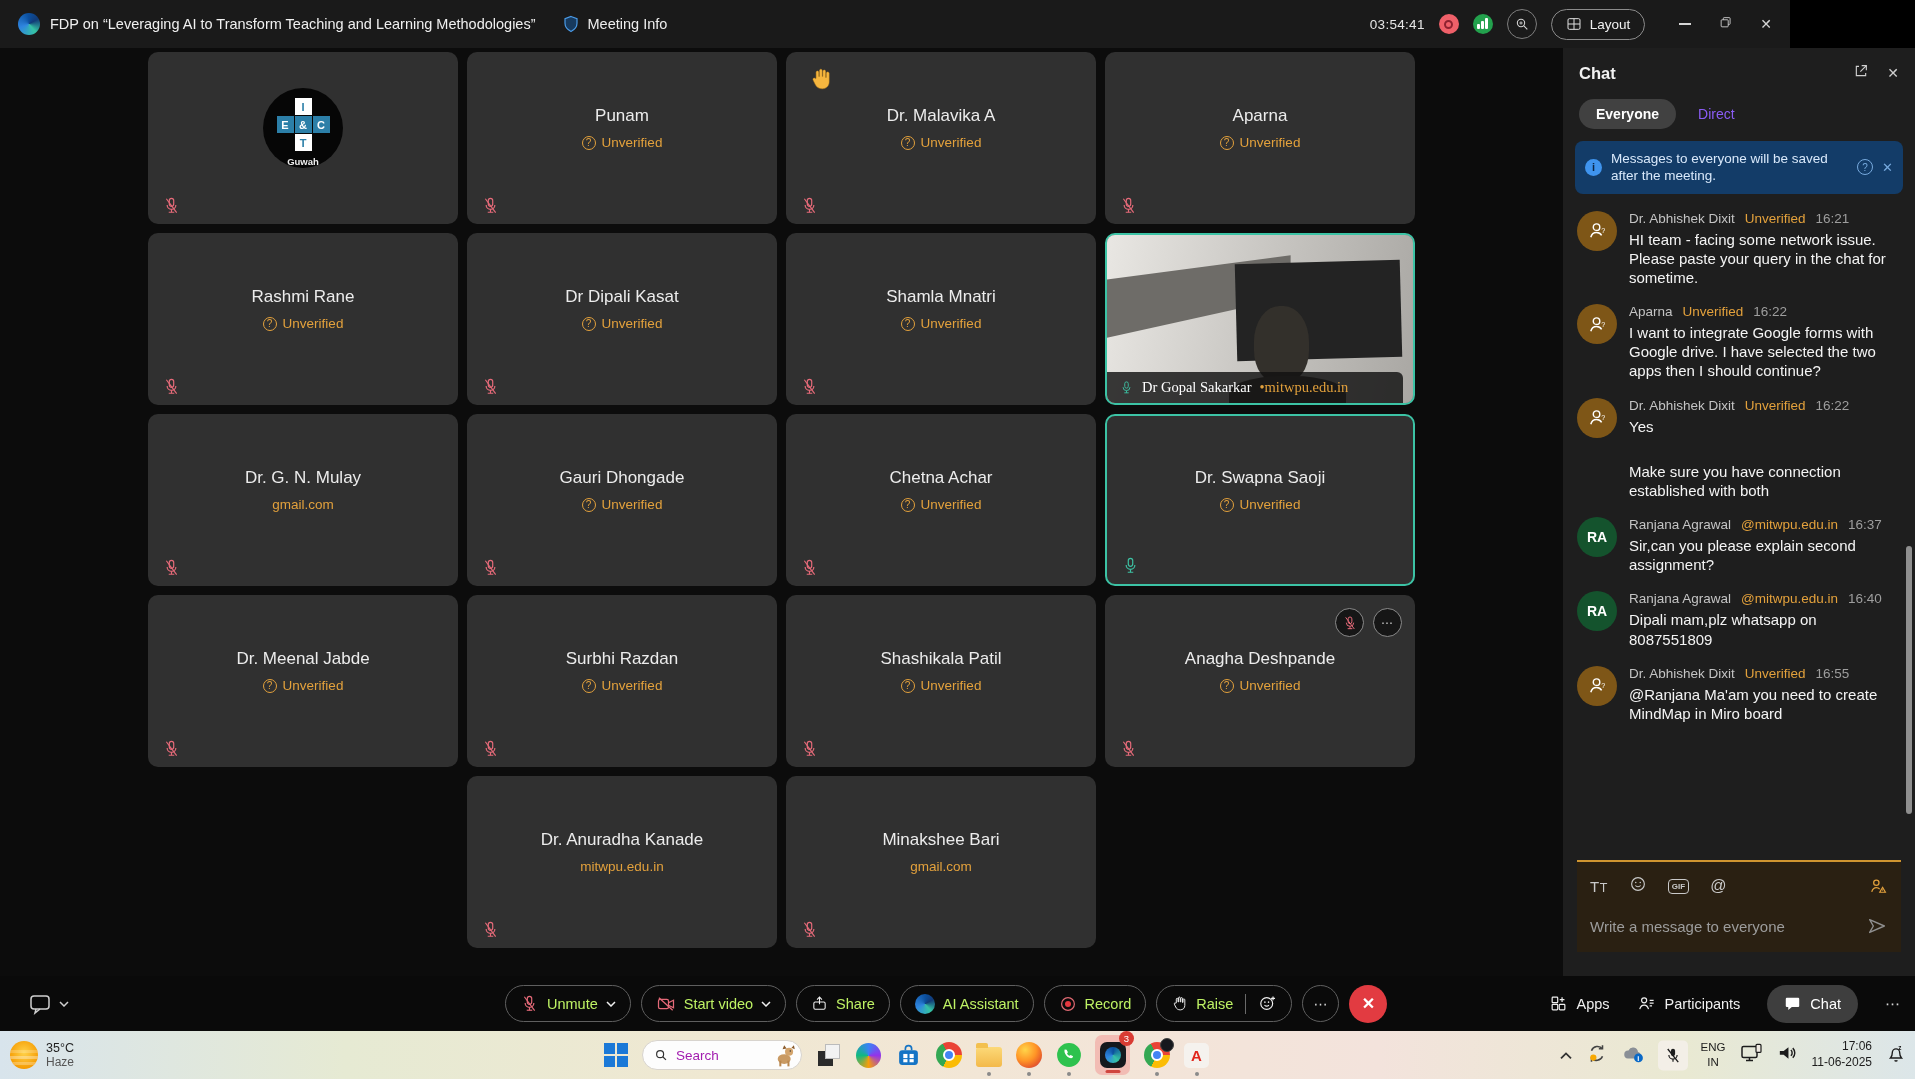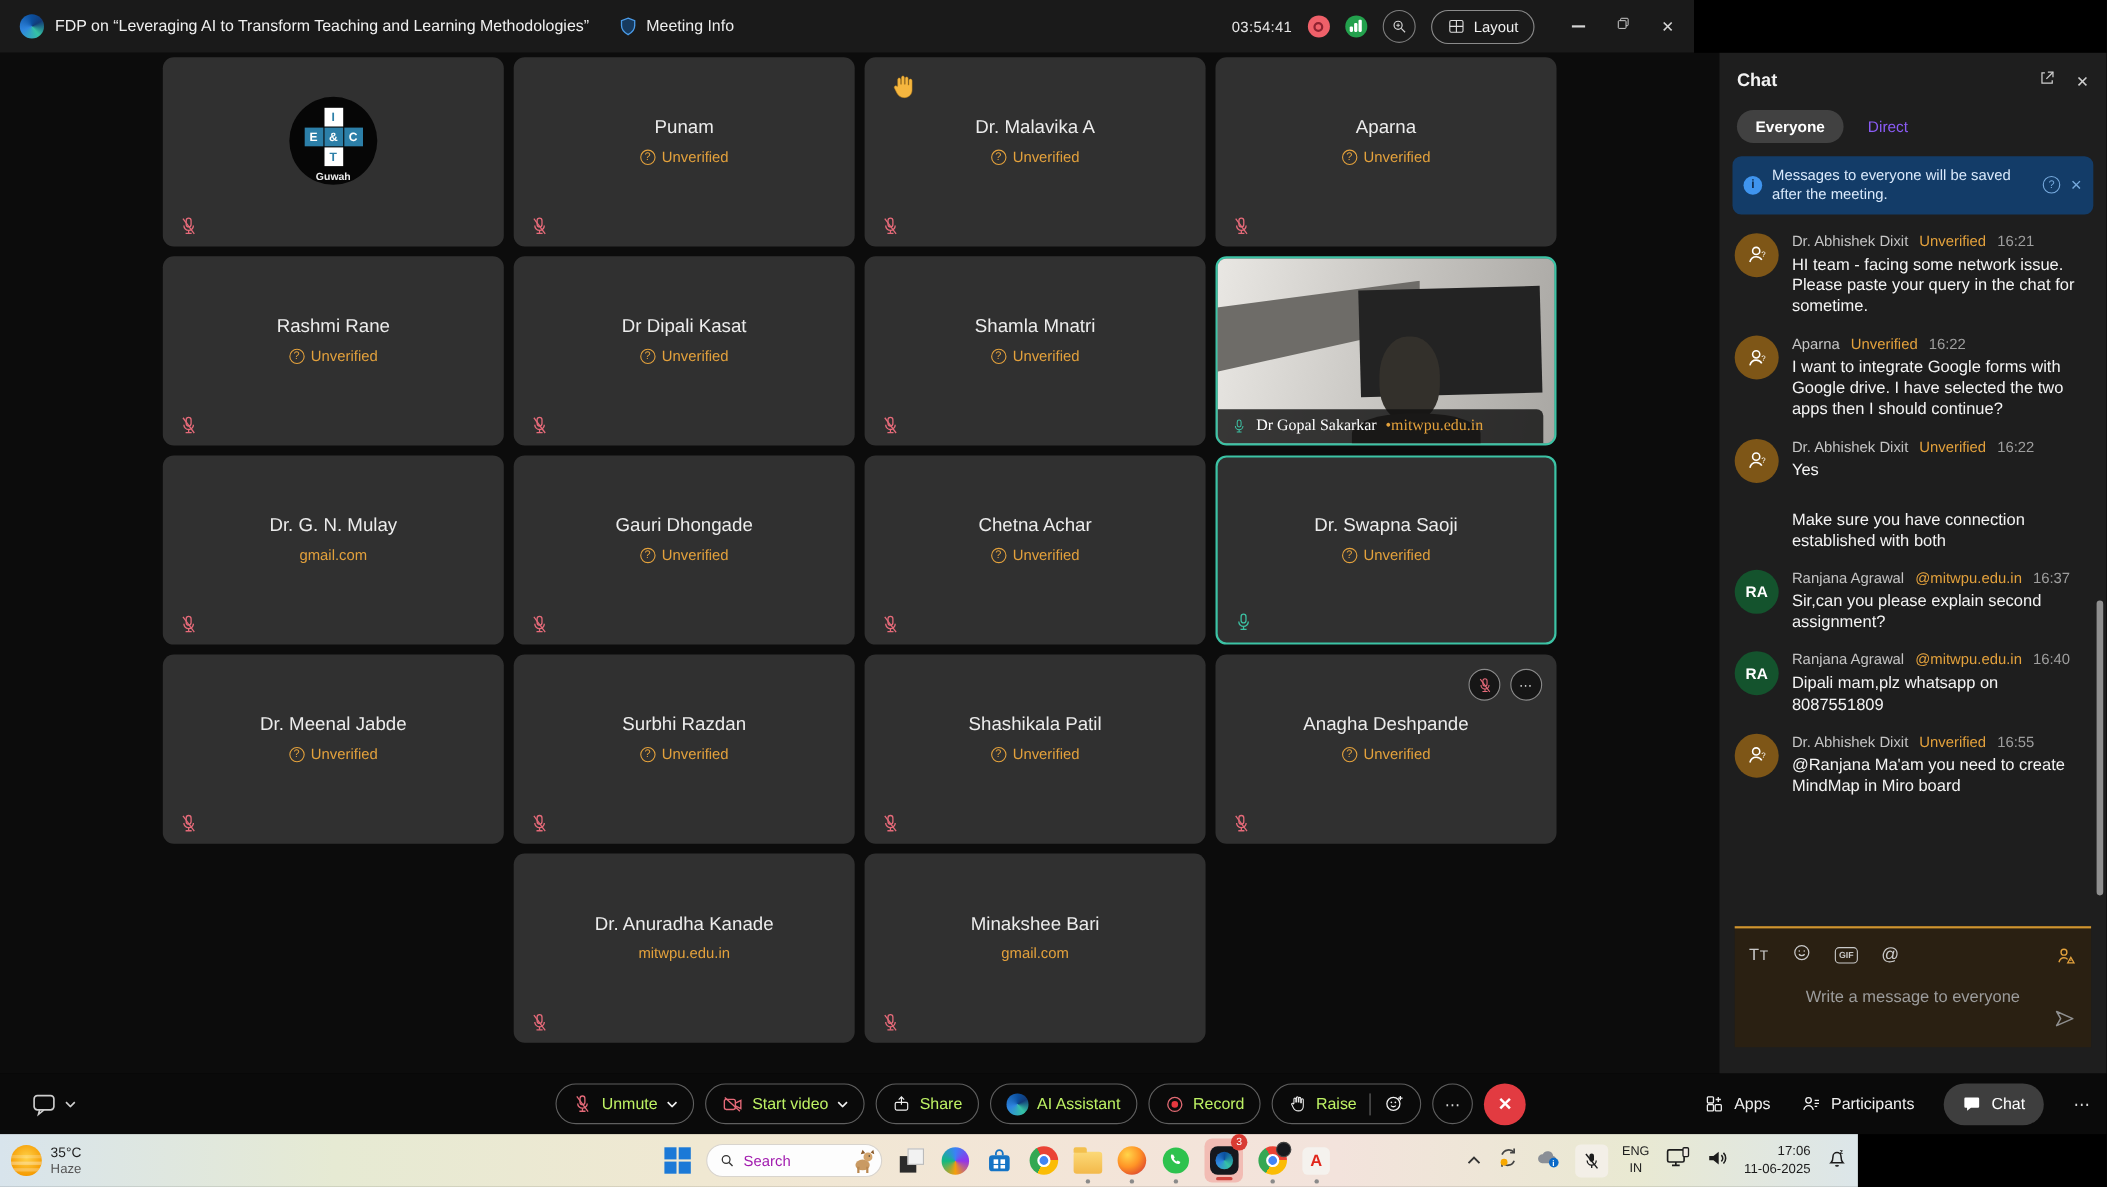--- a/index.html
+++ b/index.html
@@ -1,19 +1,19 @@
 <!DOCTYPE html>
 <html><head>
 <meta charset="utf-8">
 <style>
   * { margin:0; padding:0; box-sizing:border-box; }
   html,body { width:1915px; height:1079px; overflow:hidden; background:#000; font-family:"Liberation Sans", sans-serif; }
 
   
-  .titlebar { position:absolute; top:0; left:0; width:1540px; height:48px; background:#1a1a1a; display:flex; align-items:center; padding:0 18px; color:#ededed; }
+  .titlebar { position:absolute; top:0; left:0; width:1790px; height:48px; background:#1a1a1a; display:flex; align-items:center; padding:0 18px; color:#ededed; }
   .wx-logo { width:22px; height:22px; border-radius:50%; background:conic-gradient(from 140deg,#35c3a4,#2f86e0 30%,#0b4f9e 60%,#123b77 78%,#35c3a4); flex:none; }
   .tb-title { margin-left:10px; font-size:14.5px; color:#f0f0f0; }
   .tb-shield { margin-left:26px; display:flex; }
   .tb-meeting { margin-left:8px; font-size:14.5px; }
   .tb-right { margin-left:auto; display:flex; align-items:center; gap:14px; }
   .tb-timer { font-size:13.5px; color:#e6e6e6; letter-spacing:.3px; }
   .rec-ind { width:20px; height:20px; border-radius:50%; background:#ef6069; display:flex; align-items:center; justify-content:center; }
   .rec-ind i { width:9px; height:9px; border:2.5px solid #8e2230; border-radius:50%; display:block; }
   .net-ind { width:20px; height:20px; border-radius:50%; background:#23a14d; display:flex; align-items:flex-end; justify-content:center; gap:1.5px; padding-bottom:5px; }
   .net-ind i { width:2.5px; background:#fff; display:block; border-radius:1px; }
@@ -82,39 +82,39 @@
   .m-time { color:#9e9e9e; }
   .m-text { margin-top:4px; color:#f4f4f4; font-size:15px; line-height:1.28; max-width:272px; }
   .msg.cont { padding-left:52px; margin-top:20px; }
   .scroll-thumb { position:absolute; right:3px; top:498px; height:268px; width:6px; border-radius:3px; background:#8f8f8f; }
   .composer { margin:10px 14px 24px; background:#2a2012; border-top:2px solid #cf9530; padding:13px 13px 15px; }
   .comp-icons { display:flex; align-items:center; gap:21px; color:#c9c9c9;text-align:right; }
   .tt { font-size:15px; letter-spacing:.5px; }
   .gif { border:1.4px solid #c9c9c9; border-radius:4px; font-size:8px; padding:2px 3px; font-weight:bold; }
   .at { font-size:16px; }
   .comp-right { margin-left:auto; display:flex; }
-  .comp-input { display:flex; align-items:center; margin-top:18px;flex-direction:column; }
+  .comp-input { display:flex; align-items:center; margin-top:18px; }
   .placeholder { color:#9c9c9c; font-size:15px; }
   .send { margin-left:auto; display:flex; }
 
   
   .controls { position:absolute; left:0; top:976px; width:1915px; height:55px; background:#0a0a0a; }
   .cc-left { position:absolute; left:28px; top:50%; transform:translateY(-50%); display:flex; align-items:center; gap:7px; }
   .center-cluster { position:absolute; left:505px; top:50%; transform:translateY(-50%); display:flex; gap:10px; align-items:center; }
   .cbtn { height:37px; border:1.5px solid #5f5f5f; border-radius:19px; display:flex; align-items:center; gap:8px; padding:0 14px; color:#bef264; font-size:14.5px; background:transparent; white-space:nowrap; }
   .circle-btn { width:37px; height:37px; border:1.5px solid #5f5f5f; border-radius:50%; display:flex; align-items:center; justify-content:center; color:#d5d5d5; font-size:14px; letter-spacing:1px; }
   .leave { width:38px; height:38px; border-radius:50%; background:#e23b41; display:flex; align-items:center; justify-content:center; color:#fff; font-size:16px; font-weight:bold; }
   .divider-v { width:1px; height:20px; background:#6a6a6a; margin:0 4px; }
   .right-cluster { position:absolute; right:14px; top:50%; transform:translateY(-50%); display:flex; align-items:center; gap:27px; }
   .plainbtn { display:flex; align-items:center; gap:9px; color:#f0f0f0; font-size:14.5px; }
   .chat-pill { background:#3e3e3e; height:38px; border-radius:19px; display:flex; align-items:center; gap:9px; padding:0 17px; color:#fff; font-size:14.5px; }
   .more-dots { color:#d5d5d5; font-size:15px; letter-spacing:1px; }
 
   
-  .taskbar { position:absolute; bottom:0; left:0; width:1689px; height:48px;
+  .taskbar { position:absolute; bottom:0; left:0; width:1915px; height:48px;
     background:linear-gradient(90deg,#d8e4ec,#e6ead3 18%,#f0e8d2 38%,#f3e5d8 58%,#f3e3dc 72%,#e9e9d2 88%,#dce6e9); }
   .weather { position:absolute; left:10px; top:50%; transform:translateY(-50%); display:flex; align-items:center; gap:8px; }
   .sun { width:28px; height:28px; border-radius:50%; background:radial-gradient(circle at 50% 42%,#ffd24a,#f59a00 75%); position:relative; overflow:hidden; flex:none; }
   .sun:after { content:""; position:absolute; left:0; right:0; top:9px; height:3px; background:#fff3; box-shadow:0 6px 0 #ffffff55, 0 12px 0 #ffffff44; }
   .w-temp { font-size:12.5px; color:#1e1e1e; }
   .w-cond { font-size:12px; color:#555; }
   .tb-center { position:absolute; left:604px; top:50%; transform:translateY(-50%); display:flex; align-items:center; gap:13px; }
   .win { width:25px; height:25px; display:grid; grid-template-columns:11px 11px; grid-template-rows:11px 11px; gap:2px; }
   .win i { background:#1b79d7; display:block; }
   .searchbox { width:160px; height:30px; background:#fdfdfd; border:1px solid #d8d4ce; border-radius:15px; display:flex; align-items:center; gap:8px; padding:0 11px; position:relative; }

